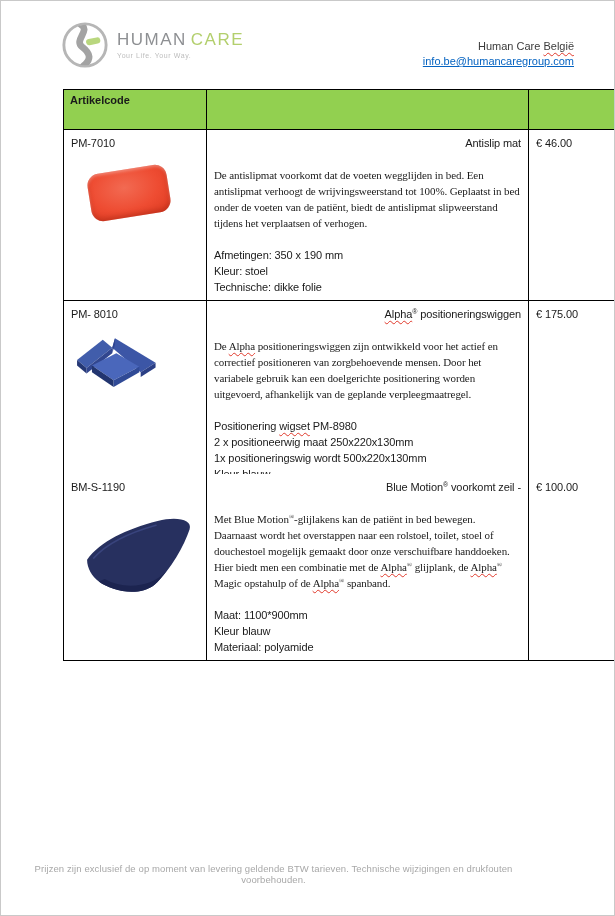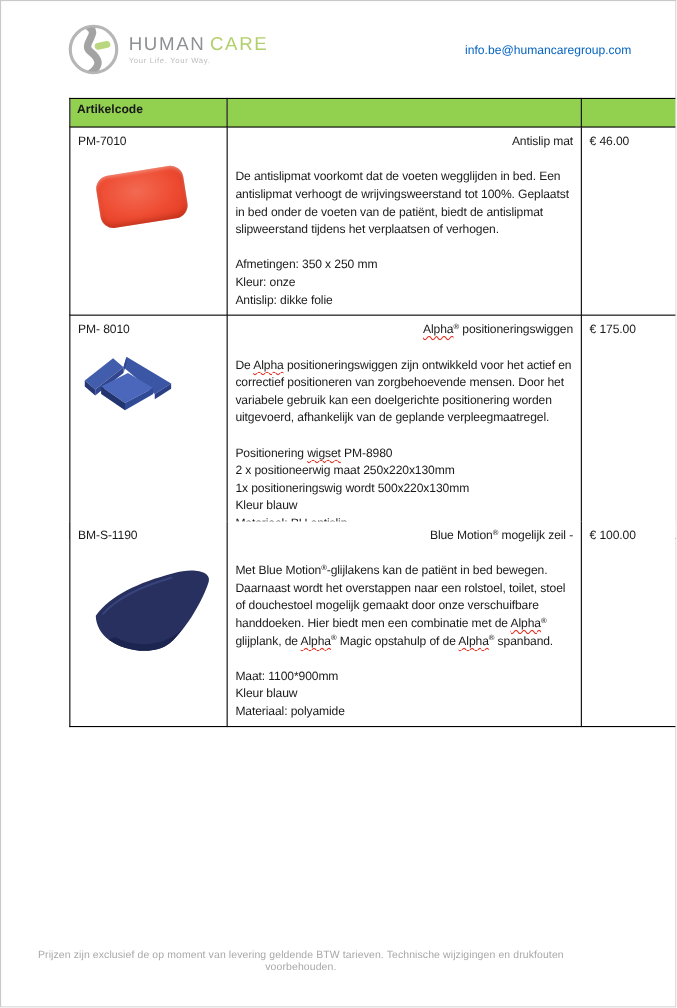--- a/index.html
+++ b/index.html
@@ -1,51 +1,51 @@
 <!DOCTYPE html>
 <html><head>
 <meta charset="utf-8">
 <style>
   * { margin:0; padding:0; box-sizing:border-box; }
   html,body { background:#ffffff; }
   body { width:615px; height:916px; font-family:"Liberation Sans", sans-serif; color:#1a1a1a; }
   .page { position:relative; width:615px; height:916px; background:#fff; border:1px solid #c9c9c9; overflow:hidden; }
 
   
-  .doc-header { position:absolute; top:20px; left:60px; right:40px; display:flex; justify-content:space-between; align-items:center; }
+  .doc-header { position:absolute; top:20px; left:60px; right:40px; display:flex; justify-content:space-between; align-items:flex-end; }
   .brand { display:flex; align-items:flex-start; }
   .logo { display:inline-block; width:48px; height:48px; }
   .logo svg { width:48px; height:48px; display:block; }
   .brand-text { margin-left:8px; margin-top:9px; }
   .brand-name { font-size:17px; letter-spacing:1.5px; color:#8e9093; white-space:nowrap; }
   .brand-name .green { color:#b3cf6d; margin-left:4px; }
   .tagline { font-size:7px; letter-spacing:0.6px; color:#bdbdbd; margin-top:2px; }
   .contact { text-align:right; font-size:11px; line-height:15px; color:#3b3b3b; margin-top:2px; }
-  .contact .email { display:block; color:#0563C1; cursor:pointer; }
+  .contact .email { display:block; color:#0563C1; text-decoration:underline; cursor:pointer; }
 
   
   .misspell { text-decoration-line:underline; text-decoration-style:wavy; text-decoration-color:#e0392b; text-decoration-thickness:1px; text-underline-offset:2px; text-decoration-skip-ink:none; }
   sup { font-size:7px; line-height:0; vertical-align:4px; }
 
   
   .tbl { position:absolute; left:62px; border-collapse:collapse; table-layout:fixed; width:590px; background:#fff; }
   .t1 { top:88px; }
   .t2 { top:473px; }
   .tbl col.c1 { width:143px; }
   .tbl col.c2 { width:322px; }
   .tbl col.c3 { width:125px; }
   .tbl th, .tbl td { border:1px solid #000; vertical-align:top; text-align:left; overflow:hidden; }
-  .tbl thead th { background:#92D050; height:26px; font-size:11px; font-weight:bold; padding:4px 6px; }
+  .tbl thead th { background:#92D050; height:40px; font-size:11px; font-weight:bold; padding:4px 6px; }
   .tbl td { font-size:11px; line-height:16px; padding:5px 7px; letter-spacing:-0.1px; }
   .t2 td { border-top:none; }
   .row-1 td { height:152px; }
   .row-2 td { height:197px; }
   .row-3 td { height:173px;margin-top:43px; }
   .ptitle { margin-bottom:16px;text-align:right; }
-  .ppara  { margin-bottom:16px; }
+  .ppara  { margin-bottom:16px;font-family:Liberation Serif, serif; }
   .price { white-space:nowrap; }
 
   
   .img-mat { width:80px; height:48px; margin:18px 0 0 18px; transform:rotate(-9deg);
     background:radial-gradient(ellipse at 45% 38%, #f26a52 0%, #ee4c32 55%, #dd3a21 100%);
     border-radius:12px;
     box-shadow: inset 0 2px 3px rgba(255,255,255,0.30), inset 0 -3px 5px rgba(140,25,8,0.35); }
   .img-wedges { width:88px; height:64px; margin:8px 0 0 2px; }
   .img-wedges svg { width:100%; height:100%; display:block; }
   .img-sheet { width:126px; height:116px; margin:5px 0 0 6px; }
@@ -74,20 +74,21 @@
           </g>
           <rect x="26" y="18" width="15" height="6.5" rx="3.2" fill="#b9d77e" transform="rotate(-12 33 21)"></rect>
         </svg>
       </span>
       <span class="brand-text">
         <span class="brand-name"><span class="gray">HUMAN</span><span class="green">CARE</span></span>
         <div class="tagline">Your Life. Your Way.</div>
       </span>
     </div>
     <div class="contact">
+      <div class="c-line"><span>Human Care </span><span class="misspell">België</span></div>
       <a class="email">info.be@humancaregroup.com</a>
     </div>
   </div>
 
   <table class="tbl t1">
     <colgroup>
         <col class="c1">
         <col class="c2">
         <col class="c3">
       </colgroup>
@@ -101,23 +102,23 @@
     <tbody>
       <tr class="row-1">
         <td>
           <div class="code">PM-7010</div>
           <div class="img-mat"></div>
         </td>
         <td>
           <div class="ptitle"><span>Antislip mat</span></div>
           <div class="ppara"><span>De antislipmat voorkomt dat de voeten wegglijden in bed. Een antislipmat verhoogt de wrijvingsweerstand tot 100%. Geplaatst in bed onder de voeten van de patiënt, biedt de antislipmat slipweerstand tijdens het verplaatsen of verhogen.</span></div>
           <div class="pspecs">
-              <div><span>Afmetingen: 350 x 250 mm</span></div>
-              <div><span>Kleur: onze</span></div>
-              <div><span>Antislip: dikke folie</span></div>
+              <div><span>Afmetingen: 350 x 190 mm</span></div>
+              <div><span>Kleur: stoel</span></div>
+              <div><span>Technische: dikke folie</span></div>
             </div>
         </td>
         <td>
           <div class="price">€ 46.00</div>
         </td>
       </tr>
       <tr class="row-2">
         <td>
           <div class="code">PM- 8010</div>
           <div class="img-wedges">
@@ -167,21 +168,21 @@
           <div class="code">BM-S-1190</div>
           <div class="img-sheet">
             <svg viewBox="0 0 150 120">
               <path d="M12,62 C28,40 58,26 96,16 C118,10 138,14 134,26 C128,44 112,74 92,92 C74,106 42,100 26,88 C18,82 12,72 12,62 Z" fill="#27305f"></path>
               <path d="M26,88 C42,100 74,106 92,92 C97,88 102,82 106,76 C88,95 56,98 33,85 Z" fill="#1c2450"></path>
               <path d="M20,60 C36,42 62,30 94,21" fill="none" stroke="#39447d" stroke-width="2" stroke-linecap="round"></path>
             </svg>
           </div>
         </td>
         <td>
-          <div class="ptitle"><span>Blue Motion</span><sup>®</sup><span> mogelijk zeil -</span></div>
+          <div class="ptitle"><span>Blue Motion</span><sup>®</sup><span> voorkomt zeil -</span></div>
           <div class="ppara"><span>Met Blue Motion</span><sup>®</sup><span>-glijlakens kan de patiënt in bed bewegen. Daarnaast wordt het overstappen naar een rolstoel, toilet, stoel of douchestoel mogelijk gemaakt door onze verschuifbare handdoeken. Hier biedt men een combinatie met de </span><span class="misspell">Alpha</span><sup>®</sup><span> glijplank, de </span><span class="misspell">Alpha</span><sup>®</sup><span> Magic opstahulp of de </span><span class="misspell">Alpha</span><sup>®</sup><span> spanband.</span></div>
           <div class="pspecs">
               <div><span>Maat: 1100*900mm</span></div>
               <div><span>Kleur blauw</span></div>
               <div><span>Materiaal: polyamide</span></div>
             </div>
         </td>
         <td>
           <div class="price">€ 100.00</div>
         </td>

